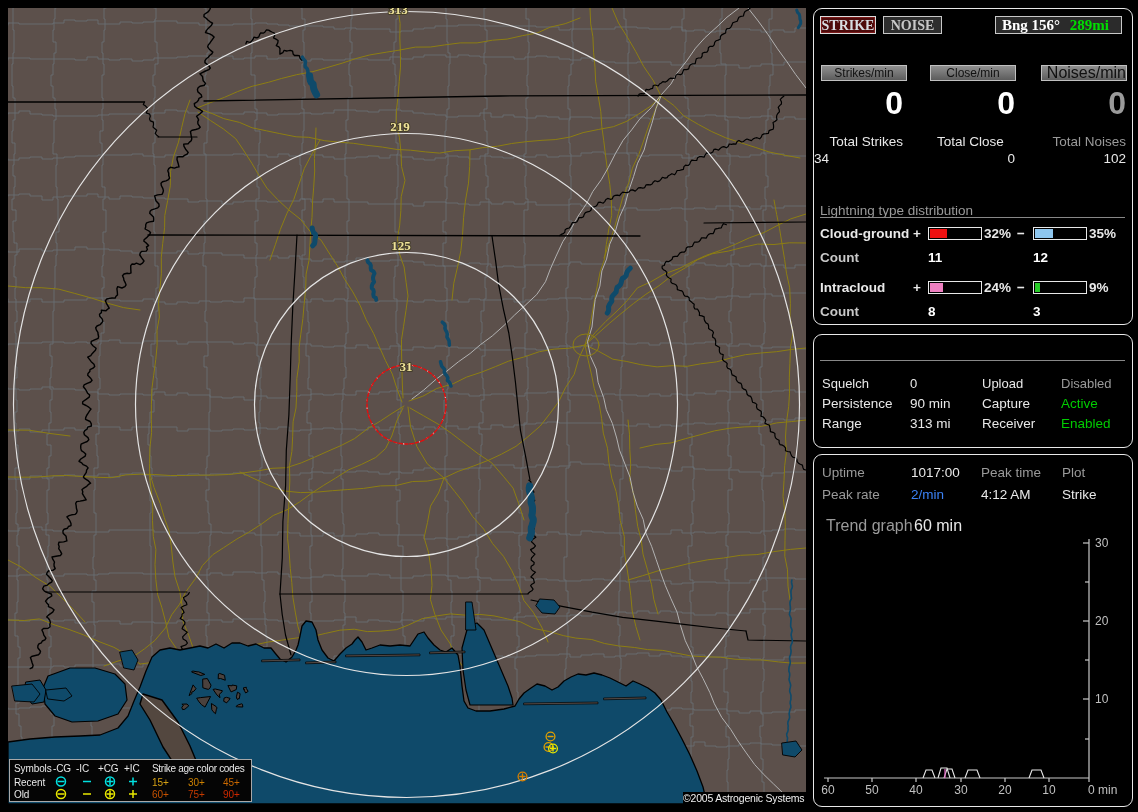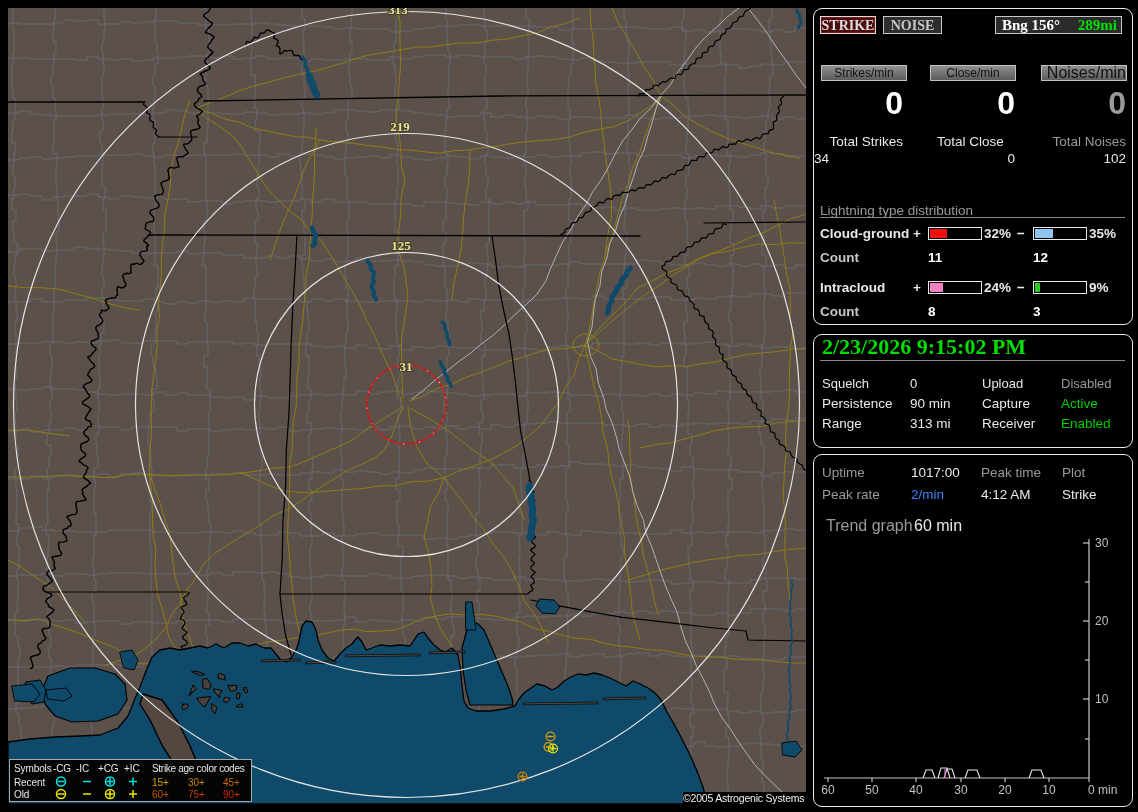--- a/index.html
+++ b/index.html
@@ -213,21 +213,21 @@
  <div class="abs" style="left:142px;top:28px;color:#c65200">60+</div>
  <div class="abs" style="left:178px;top:28px;color:#c43a00">75+</div>
  <div class="abs" style="left:213px;top:28px;color:#cd2800">90+</div>
 </div>
 
 <div class="abs" style="left:683px;top:792px;width:123px;height:12px;background:#000;color:#f0f0f0;font-size:10.5px;letter-spacing:-0.2px;line-height:12px;text-align:left">©2005 Astrogenic Systems</div>
 
 <div class="panel" style="top:8px;height:315px">
  <div class="abs" style="left:6px;top:7px;width:54px;height:16px;border:1px solid #dcdcdc;background:#4e0b0b;box-shadow:inset 0 0 0 1px #7a1a1a;color:#d8dde2;font-family:'Liberation Serif',serif;font-weight:bold;font-size:14px;text-align:center;line-height:17px">STRIKE</div>
  <div class="abs" style="left:69px;top:7px;width:57px;height:16px;border:1px solid #c8c8c8;background:#2e2e2e;color:#c8c8c8;font-family:'Liberation Serif',serif;font-weight:bold;font-size:14px;text-align:center;line-height:17px">NOISE</div>
- <div class="abs" style="left:181px;top:7px;width:125px;height:16px;border:1px solid #c8c8c8;background:#2b2b2b;font-family:'Liberation Serif',serif;font-weight:bold;font-size:15px;line-height:17px"><span style="color:#fff;padding-left:6px">Bng 156°</span><span style="color:#00dd00;float:right;padding-right:4px">289mi</span></div>
+ <div class="abs" style="left:181px;top:7px;width:125px;height:16px;border:1px solid #c8c8c8;background:#2b2b2b;font-family:'Liberation Serif',serif;font-weight:bold;font-size:15px;line-height:17px"><span style="color:#fff;padding-left:6px">Bng 156°</span><span style="color:#00dd00;float:right;padding-right:12px">289mi</span></div>
 
  <div class="abs" style="left:7px;top:56px;width:84px;height:14px;border:1px solid #c0c0c0;background:linear-gradient(#8f8f8f,#5c5c5c);color:#111;font-size:12px;text-align:center;line-height:14px">Strikes/min</div>
  <div class="abs" style="left:116px;top:56px;width:84px;height:14px;border:1px solid #c0c0c0;background:linear-gradient(#8f8f8f,#5c5c5c);color:#111;font-size:12px;text-align:center;line-height:14px">Close/min</div>
  <div class="abs" style="left:227px;top:56px;width:84px;height:14px;border:1px solid #c0c0c0;background:linear-gradient(#8f8f8f,#5c5c5c);color:#111;font-size:16px;text-align:right;line-height:14px">Noises/min</div>
 
  <div class="abs" style="left:0px;top:76px;width:89px;text-align:right;color:#fff;font-weight:bold;font-size:32px">0</div>
  <div class="abs" style="left:112px;top:76px;width:89px;text-align:right;color:#fff;font-weight:bold;font-size:32px">0</div>
  <div class="abs" style="left:223px;top:76px;width:89px;text-align:right;color:#9a9a9a;font-weight:bold;font-size:32px">0</div>
 
  <div class="abs" style="left:0px;top:125px;width:89px;text-align:right;color:#e8e8e8;font-size:13.5px">Total Strikes</div>
@@ -239,21 +239,20 @@
 
  <div class="abs" style="left:6px;top:194px;color:#9a9a9a;font-size:13.5px">Lightning type distribution</div>
  <div class="abs" style="left:6px;top:208px;width:305px;border-top:1px solid #888"></div>
  <div class="abs" style="left:6px;top:217px;width:306px;color:#e8e8e8;font-size:13.5px;font-weight:bold">Cloud-ground <span class="abs" style="left:93px">+</span><span class="abs" style="left:108px"><span style="display:inline-block;width:52px;height:11px;border:1px solid #e8e8e8;background:#000;vertical-align:middle;position:relative;top:-1px"><span style="display:block;width:17px;height:9px;margin:1px;background:#ee1010"></span></span></span><span class="abs" style="left:164px">32%</span><span class="abs" style="left:197px">−</span><span class="abs" style="left:213px"><span style="display:inline-block;width:52px;height:11px;border:1px solid #e8e8e8;background:#000;vertical-align:middle;position:relative;top:-1px"><span style="display:block;width:18px;height:9px;margin:1px;background:#8ec6ee"></span></span></span><span class="abs" style="left:269px">35%</span></div>
  <div class="abs" style="left:6px;top:241px;color:#c8c8c8;font-size:13.5px;font-weight:bold">Count <span class="abs" style="left:108px;color:#fff">11</span><span class="abs" style="left:213px;color:#fff">12</span></div>
  <div class="abs" style="left:6px;top:271px;width:306px;color:#e8e8e8;font-size:13.5px;font-weight:bold">Intracloud <span class="abs" style="left:93px">+</span><span class="abs" style="left:108px"><span style="display:inline-block;width:52px;height:11px;border:1px solid #e8e8e8;background:#000;vertical-align:middle;position:relative;top:-1px"><span style="display:block;width:13px;height:9px;margin:1px;background:#ee7fc0"></span></span></span><span class="abs" style="left:164px">24%</span><span class="abs" style="left:197px">−</span><span class="abs" style="left:213px"><span style="display:inline-block;width:52px;height:11px;border:1px solid #e8e8e8;background:#000;vertical-align:middle;position:relative;top:-1px"><span style="display:block;width:5px;height:9px;margin:1px;background:#28cc28"></span></span></span><span class="abs" style="left:269px">9%</span></div>
  <div class="abs" style="left:6px;top:295px;color:#c8c8c8;font-size:13.5px;font-weight:bold">Count <span class="abs" style="left:108px;color:#fff">8</span><span class="abs" style="left:213px;color:#fff">3</span></div>
 </div>
 
 <div class="panel" style="top:334px;height:112px">
- <div class="abs" style="left:8px;top:-1px;color:#00dd00;font-family:'Liberation Serif',serif;font-weight:bold;font-size:22px">2/23/2026 9:15:02 PM</div>
  <div class="abs" style="left:6px;top:25px;width:305px;border-top:1px solid #888"></div>
  <div class="abs" style="left:8px;top:41px;font-size:13px"><span style="color:#e8e8e8">Squelch</span><span class="abs" style="left:88px;color:#e8e8e8">0</span><span class="abs" style="left:160px;color:#e8e8e8">Upload</span><span class="abs" style="left:239px;color:#9a9a9a">Disabled</span></div>
  <div class="abs" style="left:8px;top:61px;font-size:13.5px"><span style="color:#e8e8e8">Persistence</span><span class="abs" style="left:88px;color:#e8e8e8">90 min</span><span class="abs" style="left:160px;color:#e8e8e8">Capture</span><span class="abs" style="left:239px;color:#00cc00">Active</span></div>
  <div class="abs" style="left:8px;top:81px;font-size:13.5px"><span style="color:#e8e8e8">Range</span><span class="abs" style="left:88px;color:#e8e8e8">313 mi</span><span class="abs" style="left:160px;color:#e8e8e8">Receiver</span><span class="abs" style="left:239px;color:#00cc00">Enabled</span></div>
 </div>
 
 <div class="panel" style="top:454px;height:351px">
  <div class="abs" style="left:8px;top:10px;font-size:13.5px"><span class="glab">Uptime</span><span class="abs" style="left:89px;color:#e8e8e8">1017:00</span><span class="abs glab" style="left:159px">Peak time</span><span class="abs glab" style="left:240px">Plot</span></div>
  <div class="abs" style="left:8px;top:32px;font-size:13.5px"><span class="glab">Peak rate</span><span class="abs" style="left:89px;color:#3b82f6">2/min</span><span class="abs" style="left:159px;color:#e8e8e8">4:12 AM</span><span class="abs" style="left:240px;color:#e8e8e8">Strike</span></div>
  <div class="abs" style="left:12px;top:62px;font-size:16px"><span class="glab">Trend graph</span><span class="abs" style="left:88px;color:#e8e8e8">60 min</span></div>

